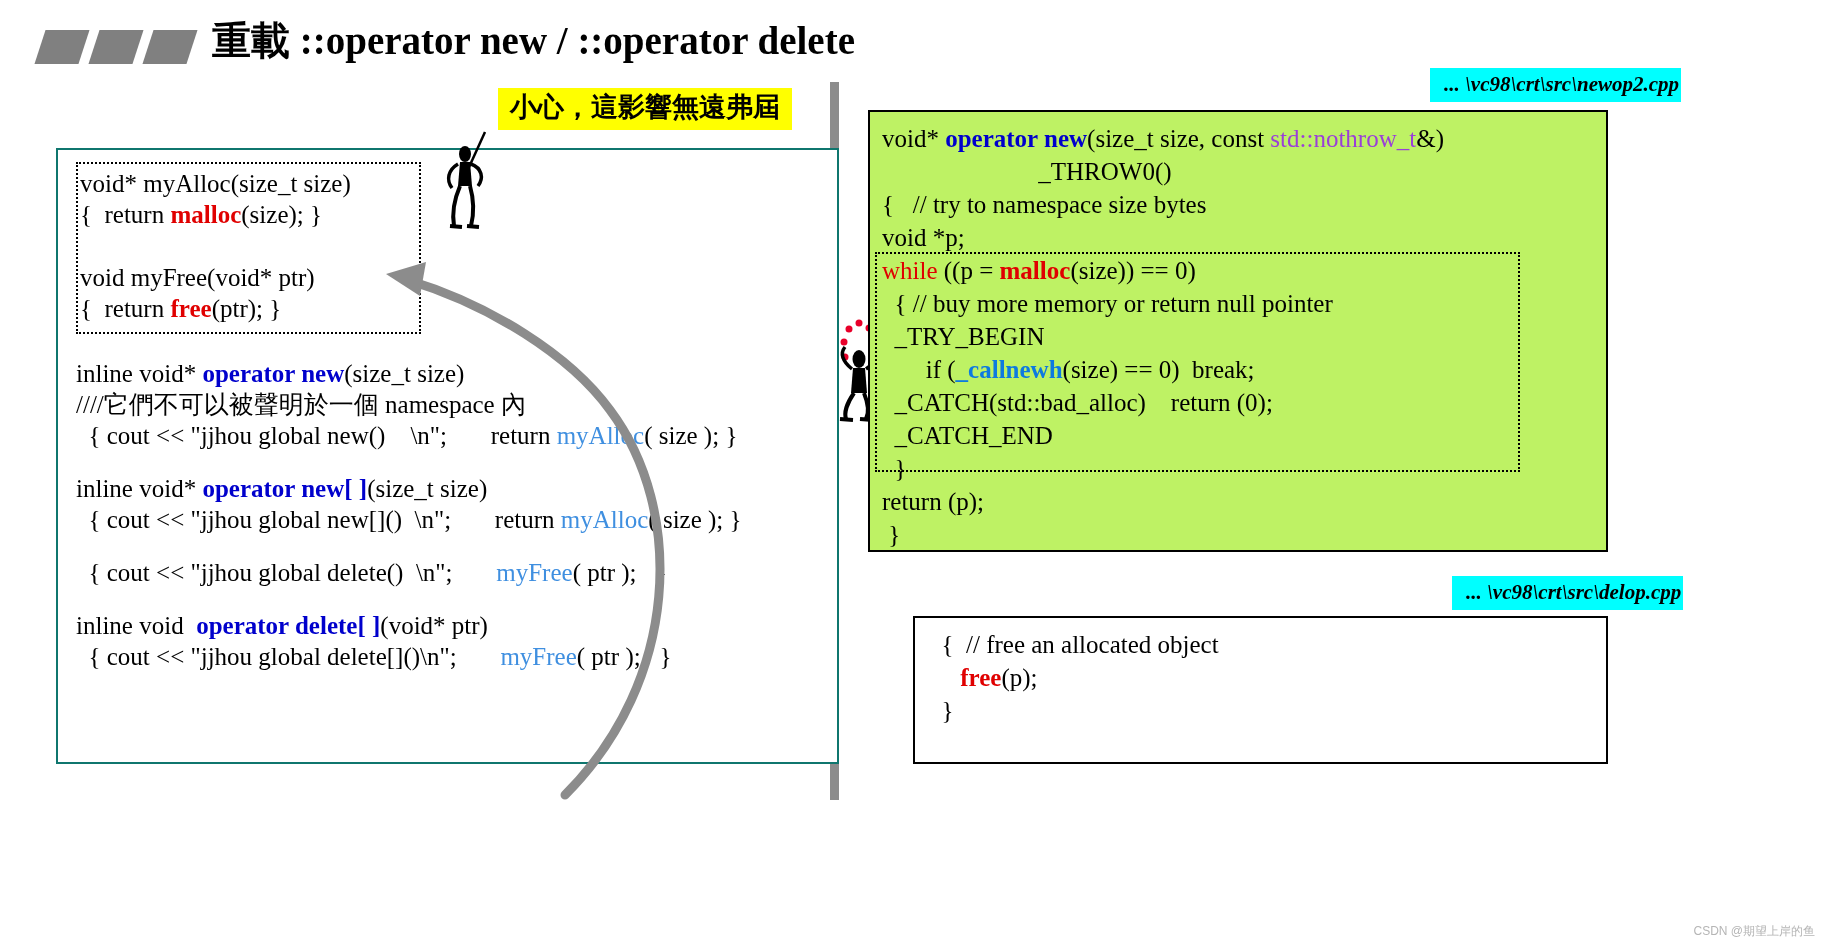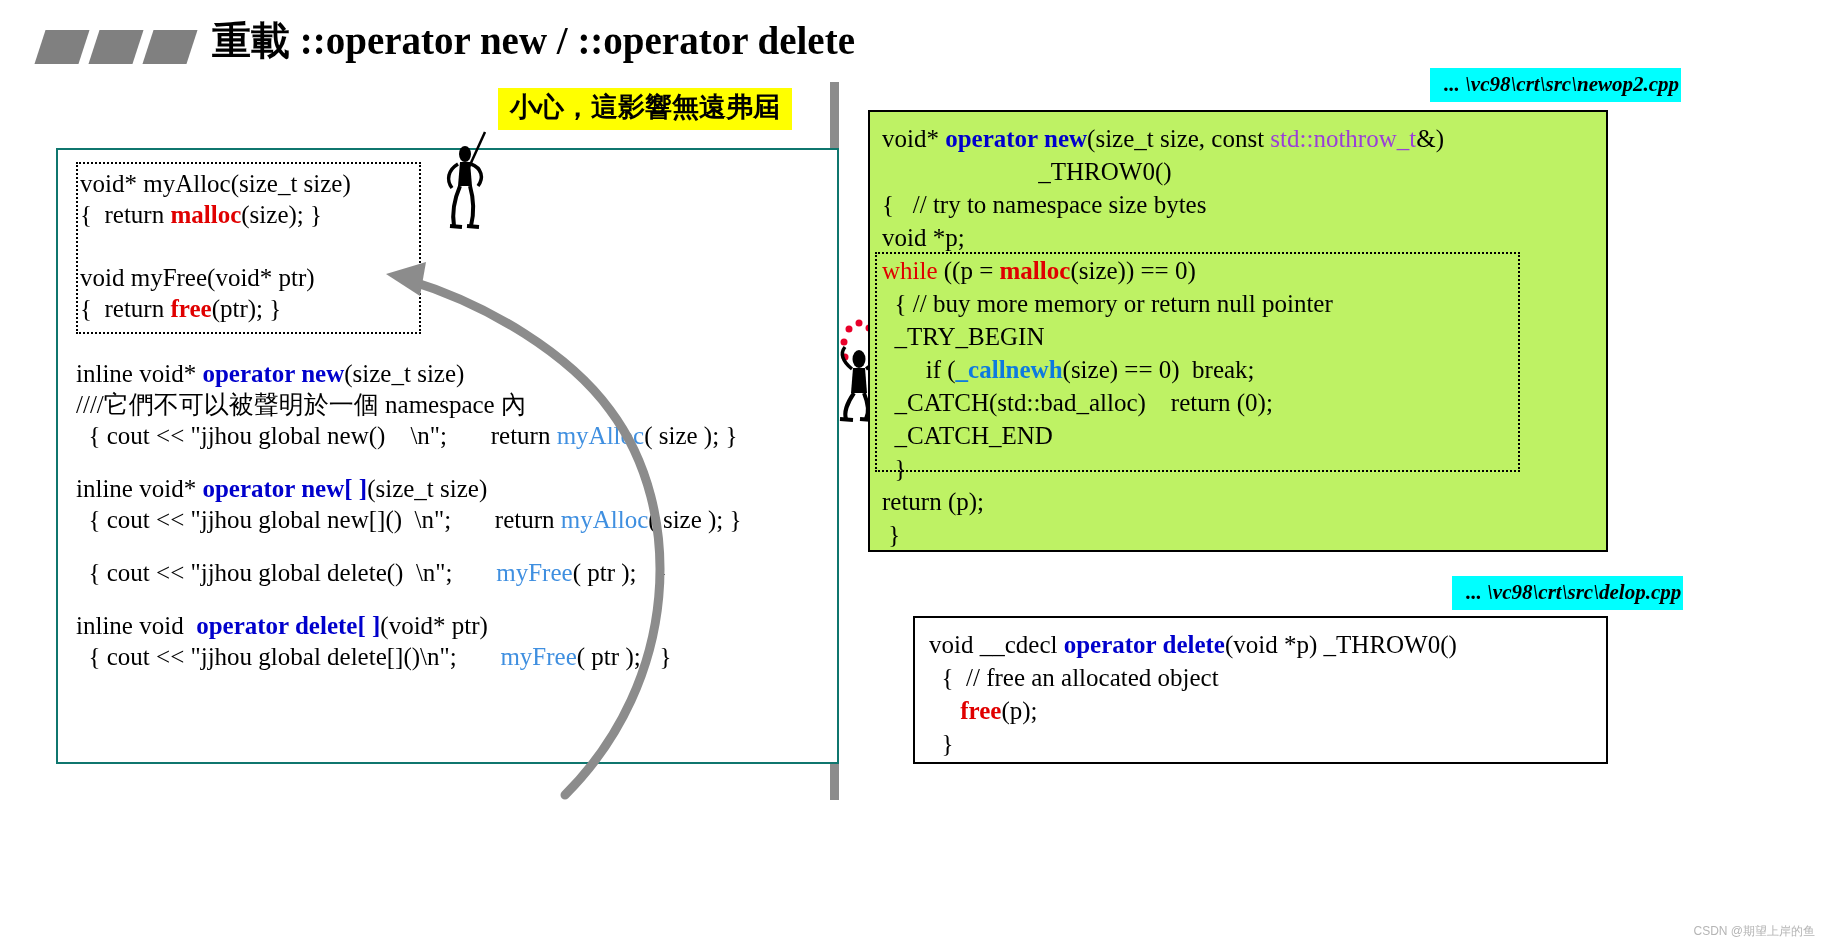--- a/index.html
+++ b/index.html
@@ -324,20 +324,19 @@
       <div class="code-line"><span>  _CATCH_END</span></div>
       <div class="code-line"><span>  }</span></div>
       <div class="code-line"><span>return (p);</span></div>
       <div class="code-line"><span> }</span></div>
     </div>
 </div>
 
 <div class="file-label" id="file-label-delop">... \vc98\crt\src\delop.cpp</div>
 <div id="right-bottom-panel">
   <div id="right-bottom-code">
-      <div class="code-line"><span>void __cdecl </span><span class="kw-blue">operator delete</span><span>(void *p) _THROW0()</span></div>
       <div class="code-line"><span>  {  // free an allocated object</span></div>
       <div class="code-line"><span>     </span><span class="kw-red">free</span><span>(p);</span></div>
       <div class="code-line"><span>  }</span></div>
     </div>
 </div>
 
 <div id="watermark">CSDN @期望上岸的鱼</div>
 
 </body></html>

